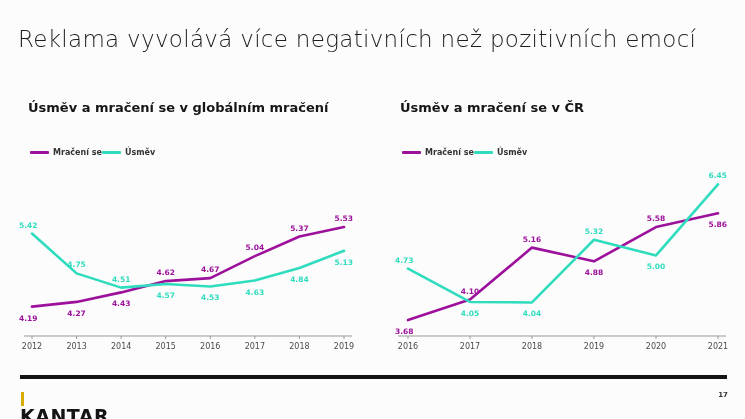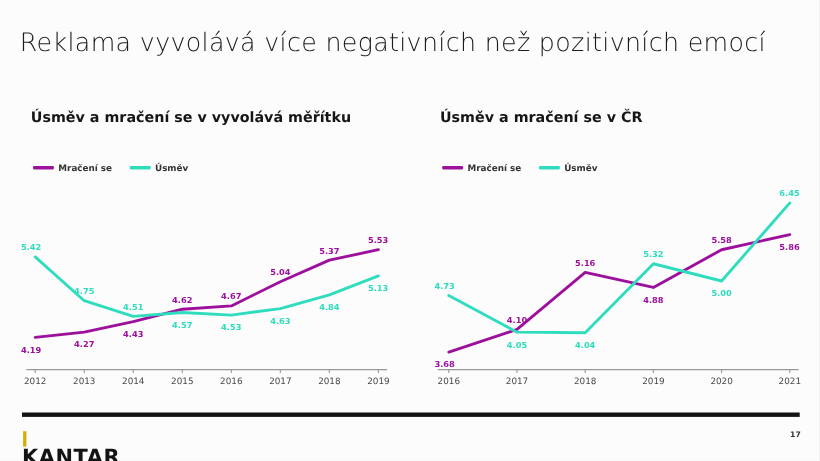--- a/index.html
+++ b/index.html
@@ -14,42 +14,42 @@
     font-size:23px; font-weight:300; letter-spacing:0.3px; color:#1c1c1c;
     white-space:nowrap;
   }
   .chart-section { position:absolute; top:98px; height:265px; }
   #chart-section-0 { left:18px;  width:352px; }
   #chart-section-1 { left:390px; width:348px; }
   .chart-subtitle {
     position:absolute; left:10px; top:2px;
     font-size:13px; font-weight:bold; color:#161616; white-space:nowrap;
   }
-  .legend { position:absolute; left:12px; top:50px; display:flex; gap:16px; align-items:center; }
+  .legend { position:absolute; left:12px; top:50px; display:flex; align-items:center; }
   .legend-item { display:flex; align-items:center; }
   .legend-swatch { width:19px; height:3px; border-radius:1px; }
   .legend-label { margin-left:4px; font-size:8px; font-weight:bold; color:#333; }
   .chart-svg { position:absolute; left:0; top:62px; }
   .footer-line { position:absolute; left:20px; width:707px; top:375px; height:4px; background:#141414; }
   .brand {
     position:absolute; left:20px; top:405px;
     font-size:19px; font-weight:800; letter-spacing:0.5px; color:#141414;
   }
   .brand-k-stem { position:absolute; left:21px; top:391.5px; width:3px; height:14px; }
   .page-number { position:absolute; right:17px; top:391px; font-size:7px; font-weight:bold; color:#333;text-align:center; }
 </style>
 </head>
 <body>
 
 <div class="slide">
 
   <div class="slide-title">Reklama vyvolává více negativních než pozitivních emocí</div>
 
   <div class="chart-section" id="chart-section-0">
-    <div class="chart-subtitle">Úsměv a mračení se v vyvolává měřítku</div>
+    <div class="chart-subtitle">Úsměv a mračení se v globálním mračení</div>
     <div class="legend">
       <div class="legend-item">
         <span class="legend-swatch" style="background:#9C109C;"></span>
         <span class="legend-label">Mračení se</span>
       </div>
       <div class="legend-item">
         <span class="legend-swatch" style="background:#2FDCBE;"></span>
         <span class="legend-label">Úsměv</span>
       </div>
     </div>

